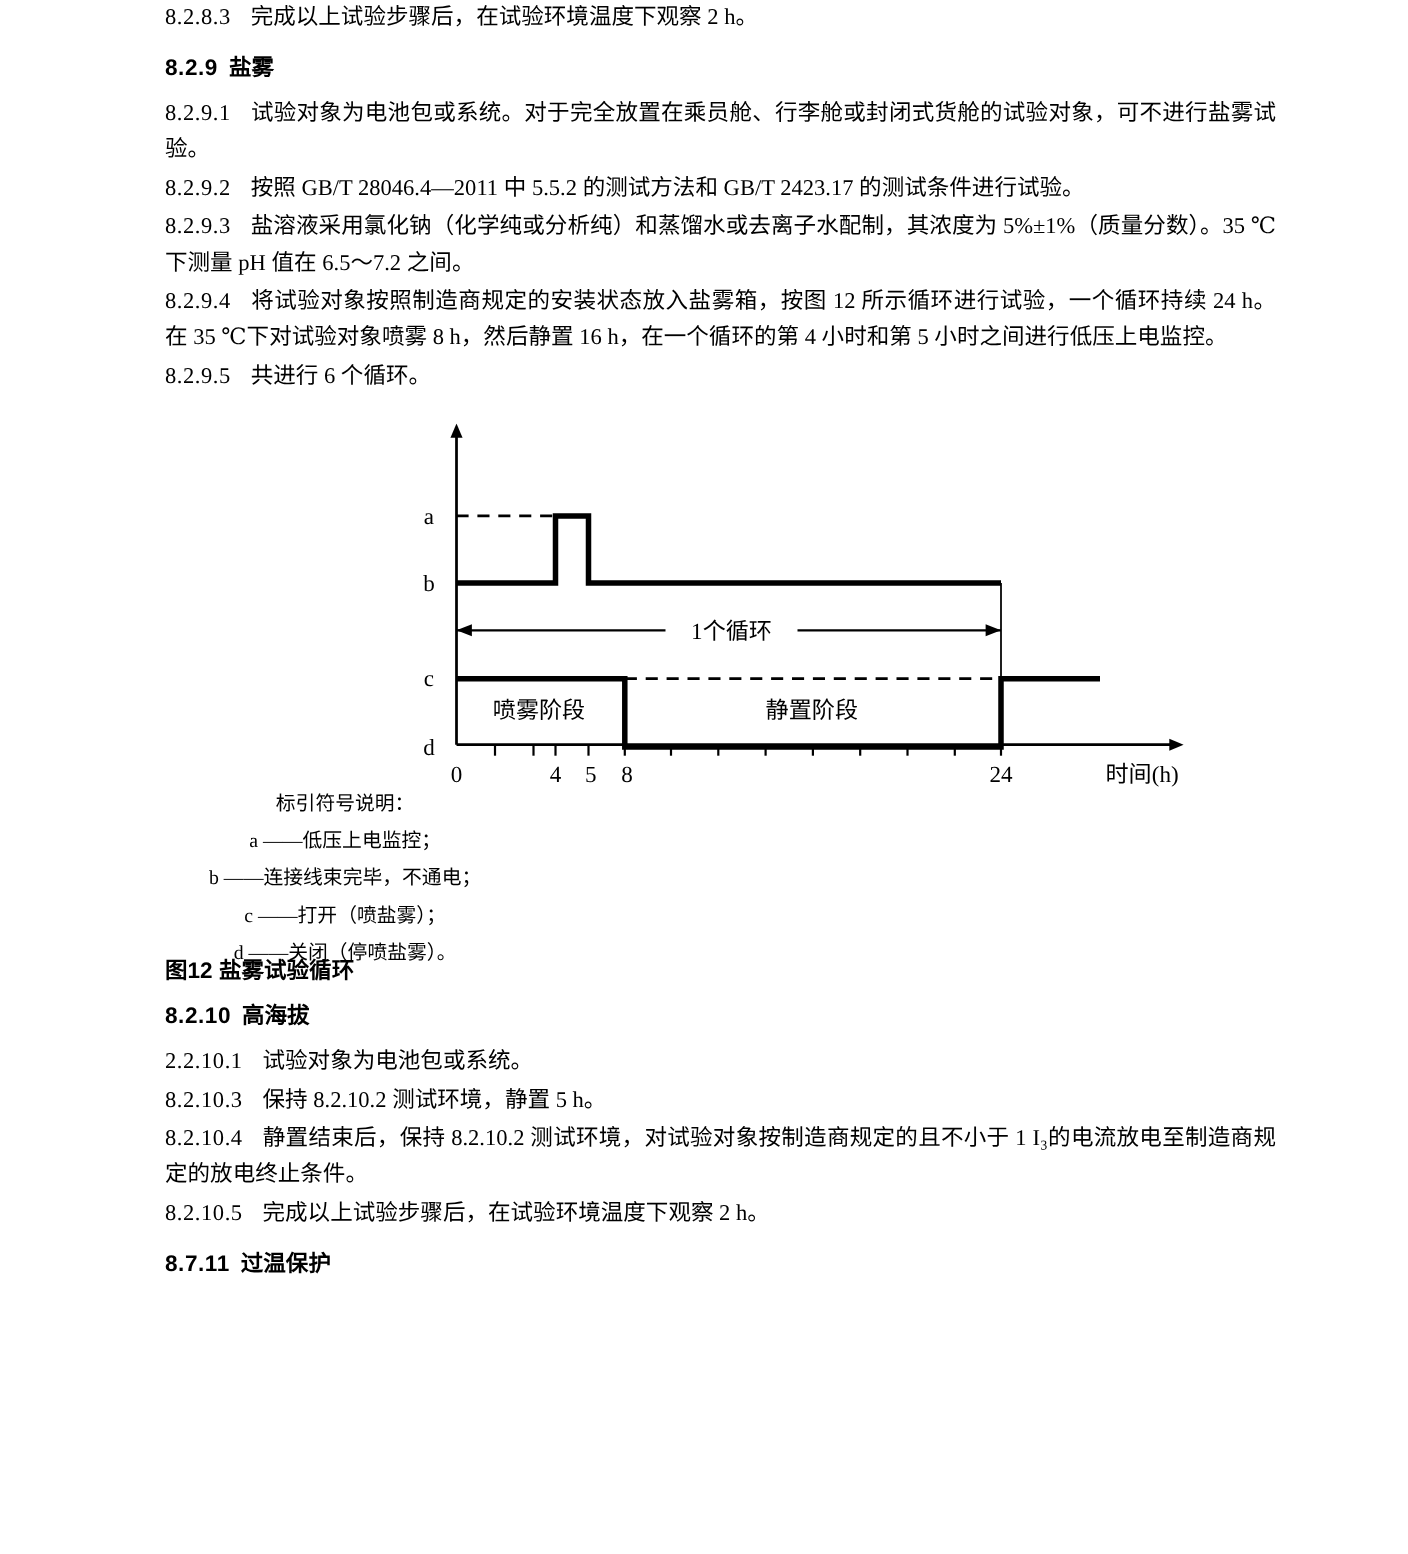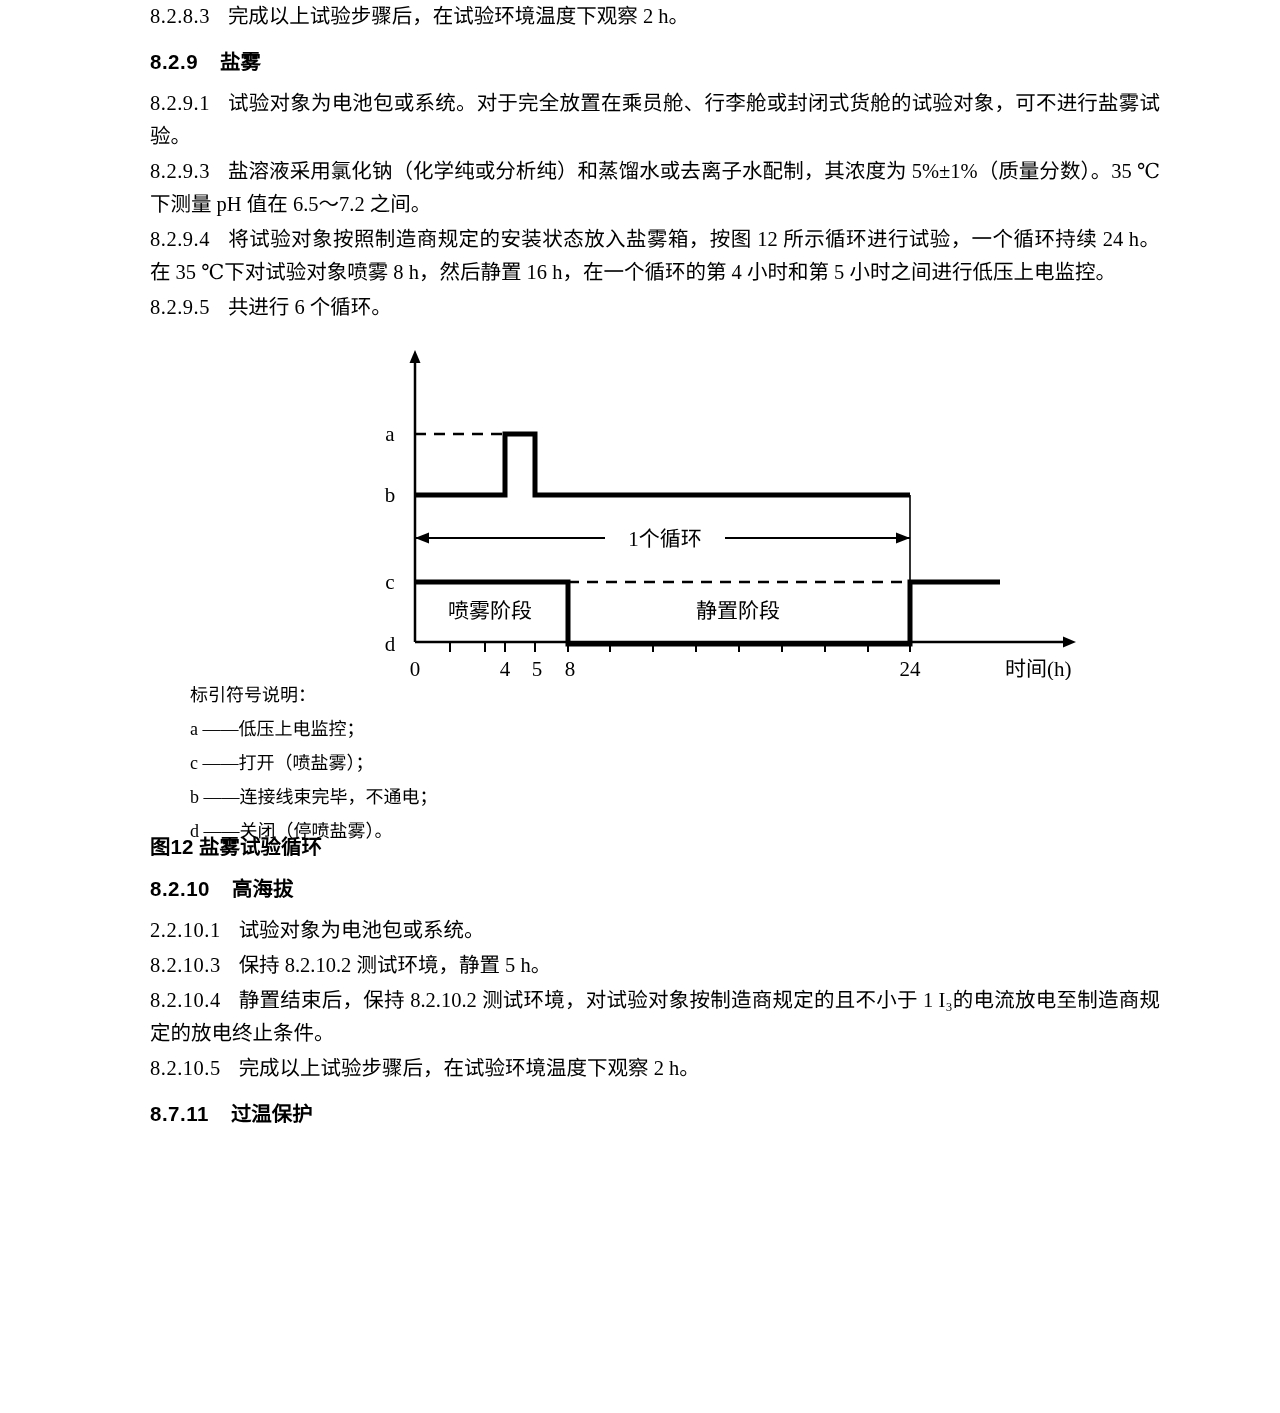--- a/index.html
+++ b/index.html
@@ -46,40 +46,40 @@
     font-size: 20.5px;
     font-weight: bold;
     font-family: "Liberation Sans", "DejaVu Sans", sans-serif;
     line-height: 30px;
   }
   h3.heading .hnum {
     font-weight: bold;
     letter-spacing: 0.5px;
   }
   h3.heading .htxt {
-    margin-left: 22px;
+    margin-left: 10px;
   }
   .figure-wrap {
     position: relative;
     margin-top: 26px;
     height: 470px;
   }
   .fig-svg {
     position: absolute;
     left: 60px;
     top: 0;
   }
   .legend {
     position: absolute;
     left: 40px;
     top: 328px;
     font-size: 18px;
     line-height: 34px;
   }
-  .legend div { white-space: nowrap; }
+  .legend div { white-space: nowrap; text-align: center; }
   .fig-caption {
     margin: 10px 0 8px 0;
     font-size: 20.5px;
     font-weight: bold;
     font-family: "Liberation Sans", "DejaVu Sans", sans-serif;
   }
   text {
     font-family: "Liberation Serif", "DejaVu Serif", serif;
   }
 </style>
@@ -92,20 +92,23 @@
     <p class="para">
       <span class="num">8.2.8.3</span><span class="ind"></span><span>完成以上试验步骤后，在试验环境温度下观察 2 h。</span>
     </p>
 
     <h3 class="heading">
       <span class="hnum">8.2.9</span><span class="htxt">盐雾</span>
     </h3>
 
     <p class="para">
       <span class="num">8.2.9.1</span><span class="ind"></span><span>试验对象为电池包或系统。对于完全放置在乘员舱、行李舱或封闭式货舱的试验对象，可不进行盐雾试验。</span>
+    </p>
+    <p class="para">
+      <span class="num">8.2.9.2</span><span class="ind"></span><span>按照 GB/T 28046.4—2011 中 5.5.2 的测试方法和 GB/T 2423.17 的测试条件进行试验。</span>
     </p>
     <p class="para">
       <span class="num">8.2.9.3</span><span class="ind"></span><span>盐溶液采用氯化钠（化学纯或分析纯）和蒸馏水或去离子水配制，其浓度为 5%±1%（质量分数）。35 ℃下测量 pH 值在 6.5～7.2 之间。</span>
     </p>
     <p class="para">
       <span class="num">8.2.9.4</span><span class="ind"></span><span>将试验对象按照制造商规定的安装状态放入盐雾箱，按图 12 所示循环进行试验，一个循环持续 24 h。在 35 ℃下对试验对象喷雾 8 h，然后静置 16 h，在一个循环的第 4 小时和第 5 小时之间进行低压上电监控。</span>
     </p>
     <p class="para">
       <span class="num">8.2.9.5</span><span class="ind"></span><span>共进行 6 个循环。</span>
     </p>
@@ -160,22 +163,22 @@
         <text x="295" y="326" font-size="21" text-anchor="middle">4</text>
         <text x="327" y="326" font-size="21" text-anchor="middle">5</text>
         <text x="360" y="326" font-size="21" text-anchor="middle">8</text>
         <text x="700" y="326" font-size="21" text-anchor="middle">24</text>
         <text x="795" y="326" font-size="21">时间(h)</text>
       </svg>
 
       <div class="legend">
         <div>标引符号说明：</div>
         <div>a ——低压上电监控；</div>
+        <div>b ——连接线束完毕，不通电；</div>
         <div>c ——打开（喷盐雾）；</div>
-        <div>b ——连接线束完毕，不通电；</div>
         <div>d ——关闭（停喷盐雾）。</div>
       </div>
     </div>
 
     <div class="fig-caption">图12  盐雾试验循环</div>
 
     <h3 class="heading">
       <span class="hnum">8.2.10</span><span class="htxt">高海拔</span>
     </h3>
 

